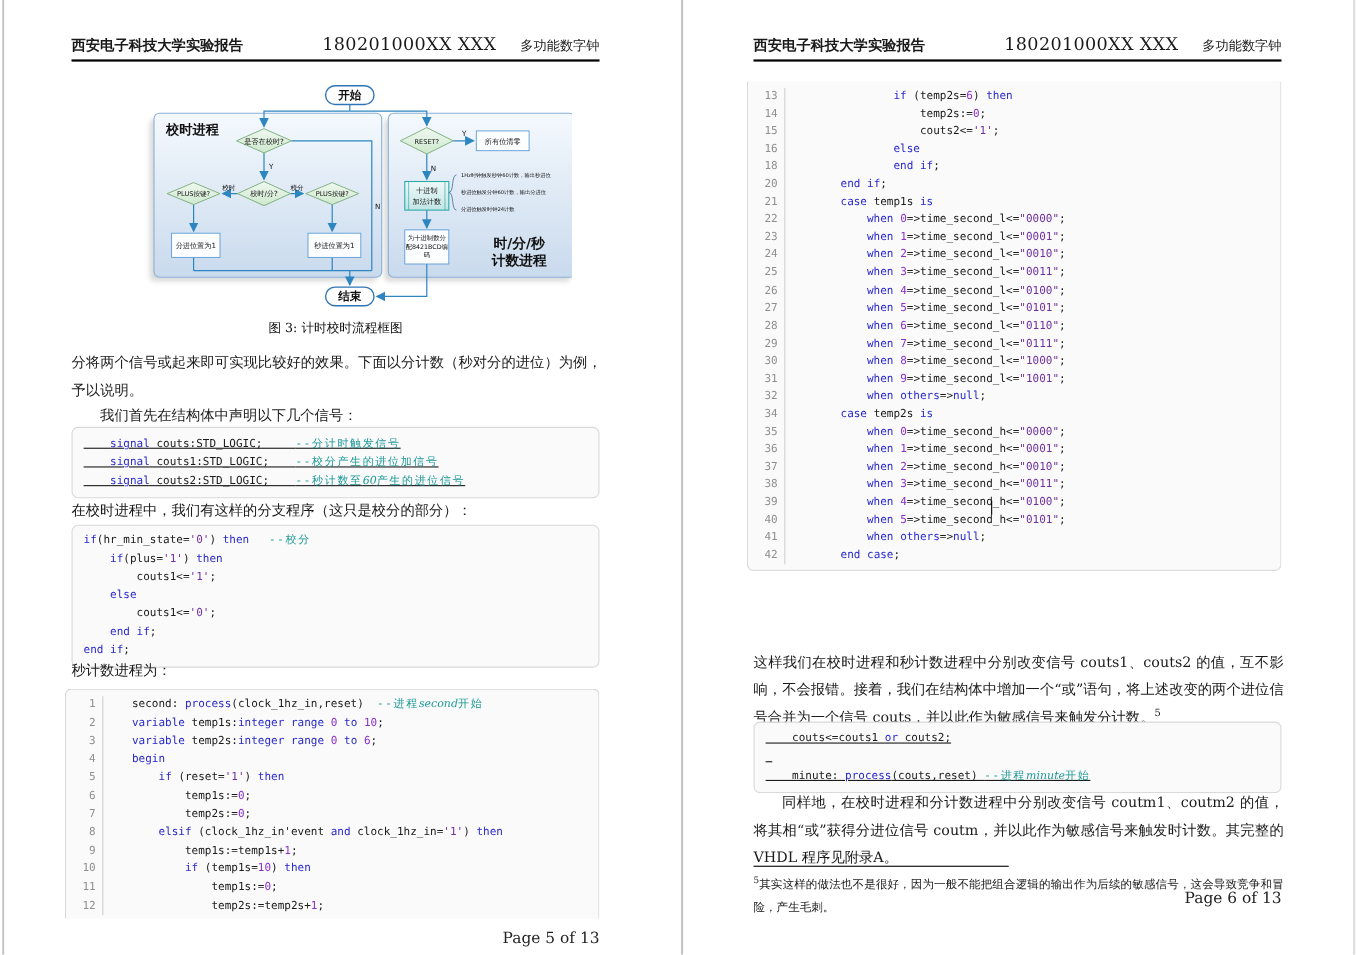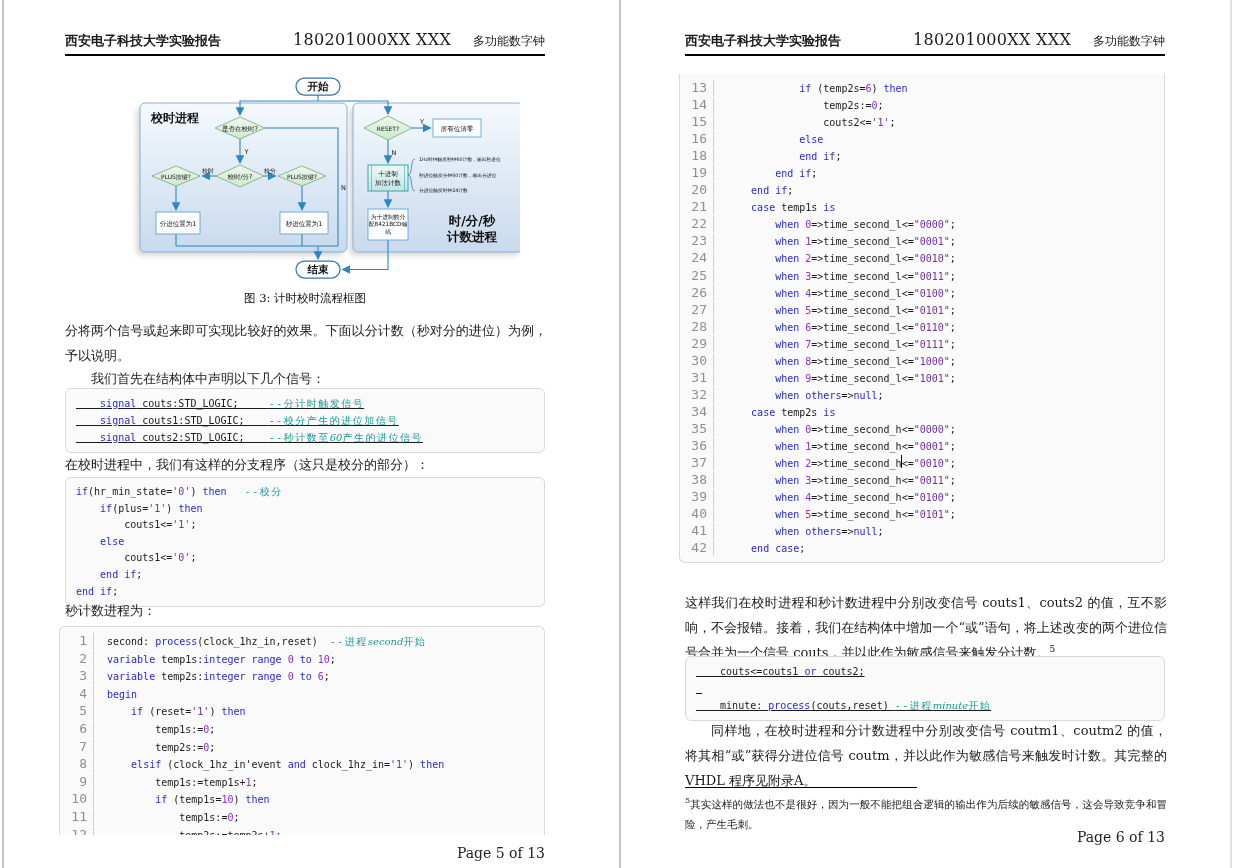--- a/index.html
+++ b/index.html
@@ -26,22 +26,22 @@
   .code{
     background:#fafafa;border:1px solid #d9d9d9;border-radius:6px;
     font-family:"DejaVu Sans Mono","Liberation Mono",monospace;
     font-size:10px;color:#1a1a1a;padding:6px 10px;box-sizing:border-box;
   }
   .code .code-line{white-space:pre;line-height:16.6px;}
   .code.tight .code-line{line-height:17px;text-decoration:underline;}
   .code.cont .code-line{line-height:16.05px;}
   .code.clip-bottom{border-bottom:none;border-radius:6px 6px 0 0;overflow:hidden;}
   .code.clip-top{border-top:none;border-radius:0 0 6px 6px;}
-  .ln{display:inline-block;width:17px;padding-right:6px;margin-right:13px;
-      border-right:1px solid #cfcfcf;color:#8f8f8f;font-size:13px;text-align:right;}
+  .ln{display:inline-block;width:17px;padding-right:6px;margin-right:26px;
+      border-right:1px solid #cfcfcf;color:#8f8f8f;font-size:10px;text-align:right;}
   .kw{color:#2929cc;}
   .cmt{color:#1a9898;letter-spacing:1.5px;}
   .cmt i{font-family:"DejaVu Serif",serif;letter-spacing:0;}
   .lit{color:#7030a0;}
   .num{color:#8b2fc9;}
   
   .fnrule{border-top:1px solid #000;height:0;}
   .footnote{font-size:10.5px;line-height:20px;text-align:justify;}
   .footnote sup{font-size:8px;}
   
@@ -215,21 +215,20 @@
     <span class="h-center">180201000XX XXX</span>
     <span class="h-right">多功能数字钟</span>
   </div>
 
   <div class="abs code cont clip-top" style="left:57px;top:74px;width:486px;padding-bottom:5px;">
       <div class="code-line"><span class="ln">13</span><span class="code-text">            <span class="kw">if</span> (temp2s=<span class="num">6</span>) <span class="kw">then</span></span></div>
       <div class="code-line"><span class="ln">14</span><span class="code-text">                temp2s:=<span class="num">0</span>;</span></div>
       <div class="code-line"><span class="ln">15</span><span class="code-text">                couts2&lt;=<span class="lit">'1'</span>;</span></div>
       <div class="code-line"><span class="ln">16</span><span class="code-text">            <span class="kw">else</span></span></div>
       <div class="code-line"><span class="ln">18</span><span class="code-text">            <span class="kw">end</span> <span class="kw">if</span>;</span></div>
-      <div class="code-line"><span class="ln">19</span><span class="code-text">        <span class="kw">end</span> <span class="kw">if</span>;</span></div>
       <div class="code-line"><span class="ln">20</span><span class="code-text">    <span class="kw">end</span> <span class="kw">if</span>;</span></div>
       <div class="code-line"><span class="ln">21</span><span class="code-text">    <span class="kw">case</span> temp1s <span class="kw">is</span></span></div>
       <div class="code-line"><span class="ln">22</span><span class="code-text">        <span class="kw">when</span> <span class="num">0</span>=&gt;time_second_l&lt;=<span class="lit">"0000"</span>;</span></div>
       <div class="code-line"><span class="ln">23</span><span class="code-text">        <span class="kw">when</span> <span class="num">1</span>=&gt;time_second_l&lt;=<span class="lit">"0001"</span>;</span></div>
       <div class="code-line"><span class="ln">24</span><span class="code-text">        <span class="kw">when</span> <span class="num">2</span>=&gt;time_second_l&lt;=<span class="lit">"0010"</span>;</span></div>
       <div class="code-line"><span class="ln">25</span><span class="code-text">        <span class="kw">when</span> <span class="num">3</span>=&gt;time_second_l&lt;=<span class="lit">"0011"</span>;</span></div>
       <div class="code-line"><span class="ln">26</span><span class="code-text">        <span class="kw">when</span> <span class="num">4</span>=&gt;time_second_l&lt;=<span class="lit">"0100"</span>;</span></div>
       <div class="code-line"><span class="ln">27</span><span class="code-text">        <span class="kw">when</span> <span class="num">5</span>=&gt;time_second_l&lt;=<span class="lit">"0101"</span>;</span></div>
       <div class="code-line"><span class="ln">28</span><span class="code-text">        <span class="kw">when</span> <span class="num">6</span>=&gt;time_second_l&lt;=<span class="lit">"0110"</span>;</span></div>
       <div class="code-line"><span class="ln">29</span><span class="code-text">        <span class="kw">when</span> <span class="num">7</span>=&gt;time_second_l&lt;=<span class="lit">"0111"</span>;</span></div>
@@ -259,14 +258,14 @@
       <div class="code-line"><span class="code-text">    minute: <span class="kw">process</span>(couts,reset) <span class="cmt">--进程<i>minute</i>开始</span></span></div>
     </div>
 
   <div class="abs para indent" style="left:63px;top:718px;width:482px;">同样地，在校时进程和分计数进程中分别改变信号 coutm1、coutm2 的值，将其相“或”获得分进位信号 coutm，并以此作为敏感信号来触发时计数。其完整的 VHDL 程序见附录A。</div>
 
   <div class="abs fnrule" style="left:63px;top:787px;width:232px;"></div>
   <div class="abs footnote" style="left:63px;top:791px;width:482px;">
     <sup>5</sup><span>其实这样的做法也不是很好，因为一般不能把组合逻辑的输出作为后续的敏感信号，这会导致竞争和冒险，产生毛刺。</span>
   </div>
 
-  <div class="abs footer" style="left:63px;top:829px;width:480px;">Page 6 of 13</div>
+  <div class="abs footer" style="left:63px;top:809px;width:480px;">Page 6 of 13</div>
 </div>
 
 </body></html>

